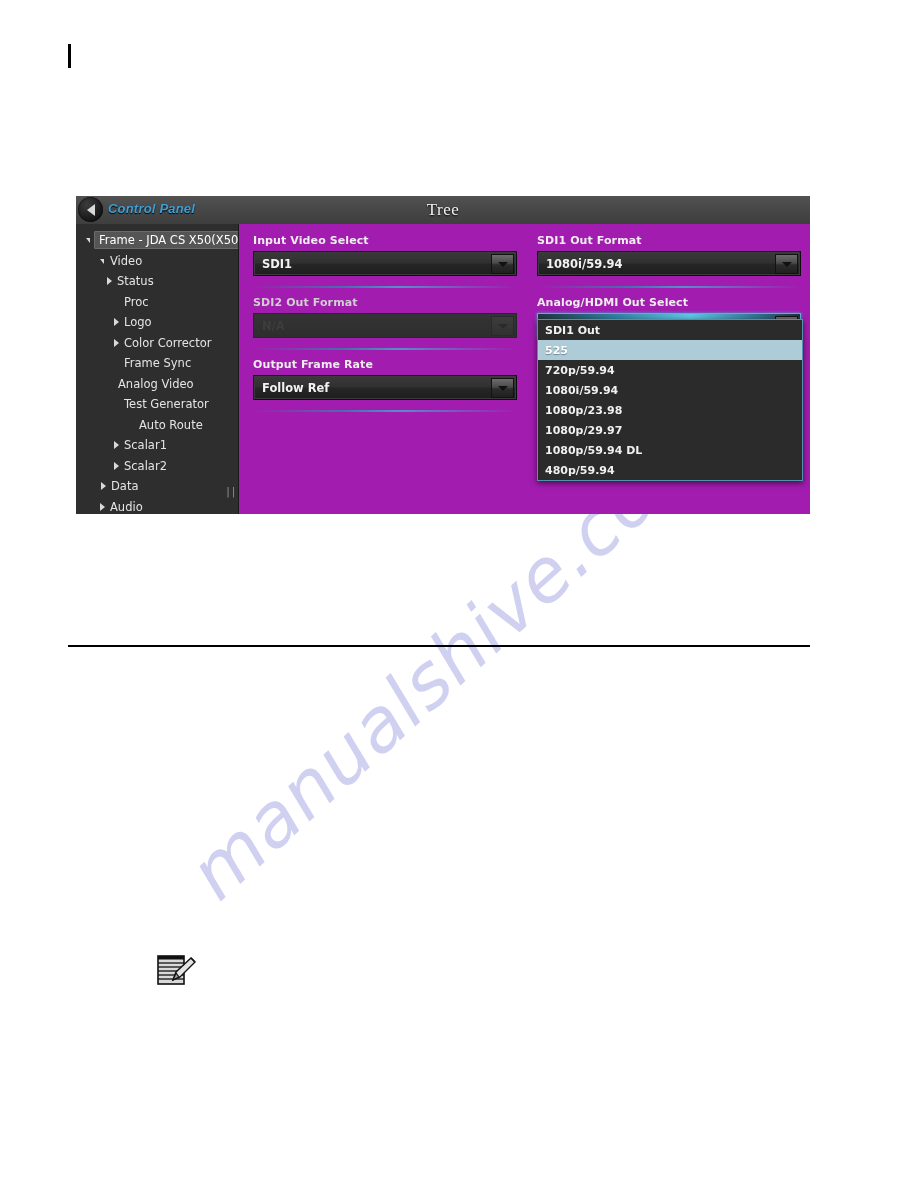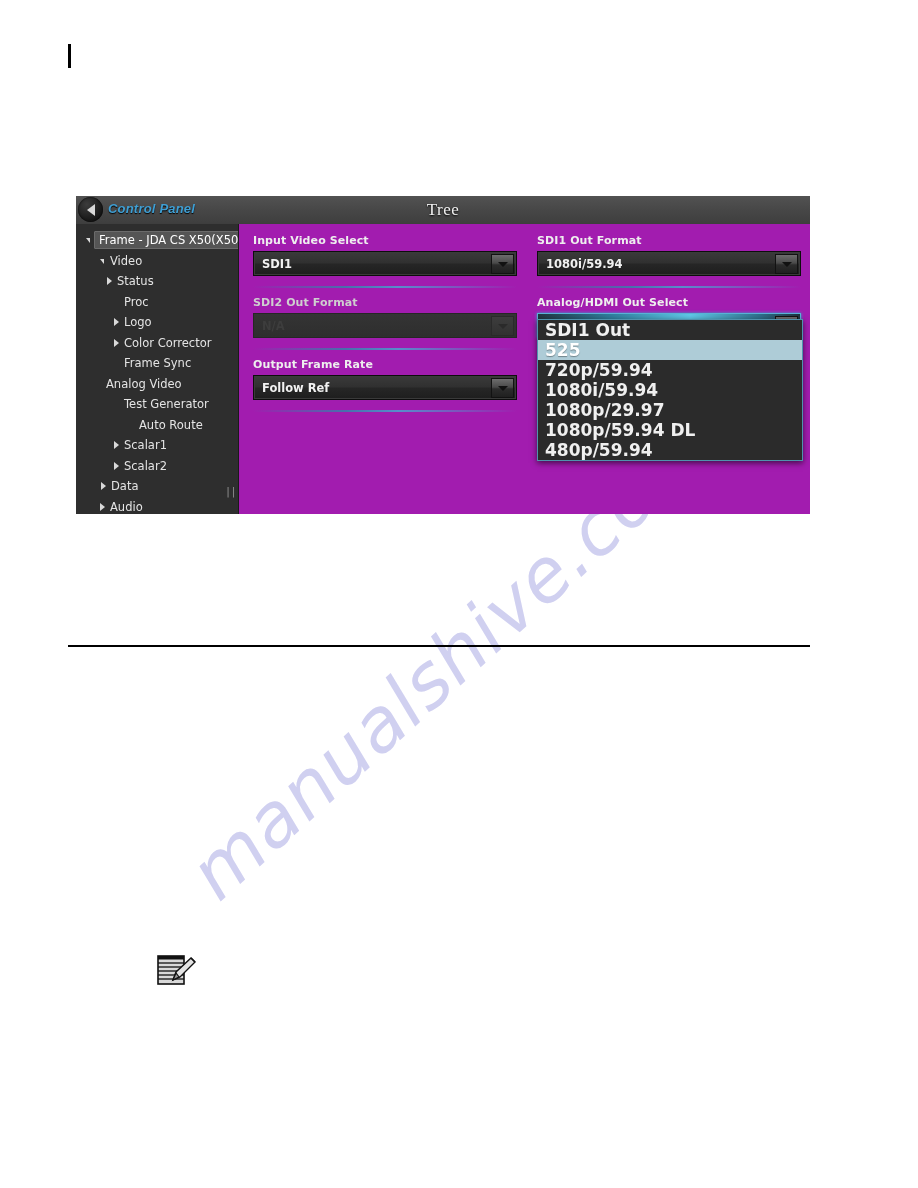--- a/index.html
+++ b/index.html
@@ -289,21 +289,21 @@
     border: 1px solid #4f93ad;
     box-shadow: 0 2px 6px rgba(0,0,0,.6);
     z-index: 20;
   }
   .dd-item {
     height: 20px;
     display: flex;
     align-items: center;
     padding-left: 7px;
     color: #f0f0f0;
-    font-size: 17px;
+    font-size: 11px;
     font-weight: bold;
     font-family: "DejaVu Sans", sans-serif;
     white-space: nowrap;
   }
   .dd-item.highlighted {
     background: #aeccd7;
     color: #ffffff;
     text-shadow: 0 1px 1px rgba(0,0,0,.35);
   }
 </style>
@@ -359,21 +359,21 @@
           <div class="tree-item" style="padding-left: 34px;">
             <span class="arrow">
               <span class="t-right"></span>
             </span>
             <span class="lbl">Color Corrector</span>
           </div>
           <div class="tree-item" style="padding-left: 34px;">
             <span class="arrow"></span>
             <span class="lbl">Frame Sync</span>
           </div>
-          <div class="tree-item" style="padding-left: 16px; text-align: right;">
+          <div class="tree-item" style="padding-left: 28px; text-align: right;">
             <span class="arrow"></span>
             <span class="lbl">Analog Video</span>
           </div>
           <div class="tree-item" style="padding-left: 34px;">
             <span class="arrow"></span>
             <span class="lbl">Test Generator</span>
           </div>
           <div class="tree-item" style="padding-left: 49px;">
             <span class="arrow"></span>
             <span class="lbl">Auto Route</span>
@@ -460,20 +460,21 @@
             </div>
           </div>
           <div class="separator"></div>
         </div>
 
       <div id="dropdown-list">
           <div class="dd-item">SDI1 Out</div>
           <div class="dd-item highlighted">525</div>
           <div class="dd-item">720p/59.94</div>
           <div class="dd-item">1080i/59.94</div>
+          <div class="dd-item">1080p/23.98</div>
           <div class="dd-item">1080p/29.97</div>
           <div class="dd-item">1080p/59.94 DL</div>
           <div class="dd-item">480p/59.94</div>
         </div>
     </div>
 
   </div>
 </div>
 
 <div id="page-rule"></div>

